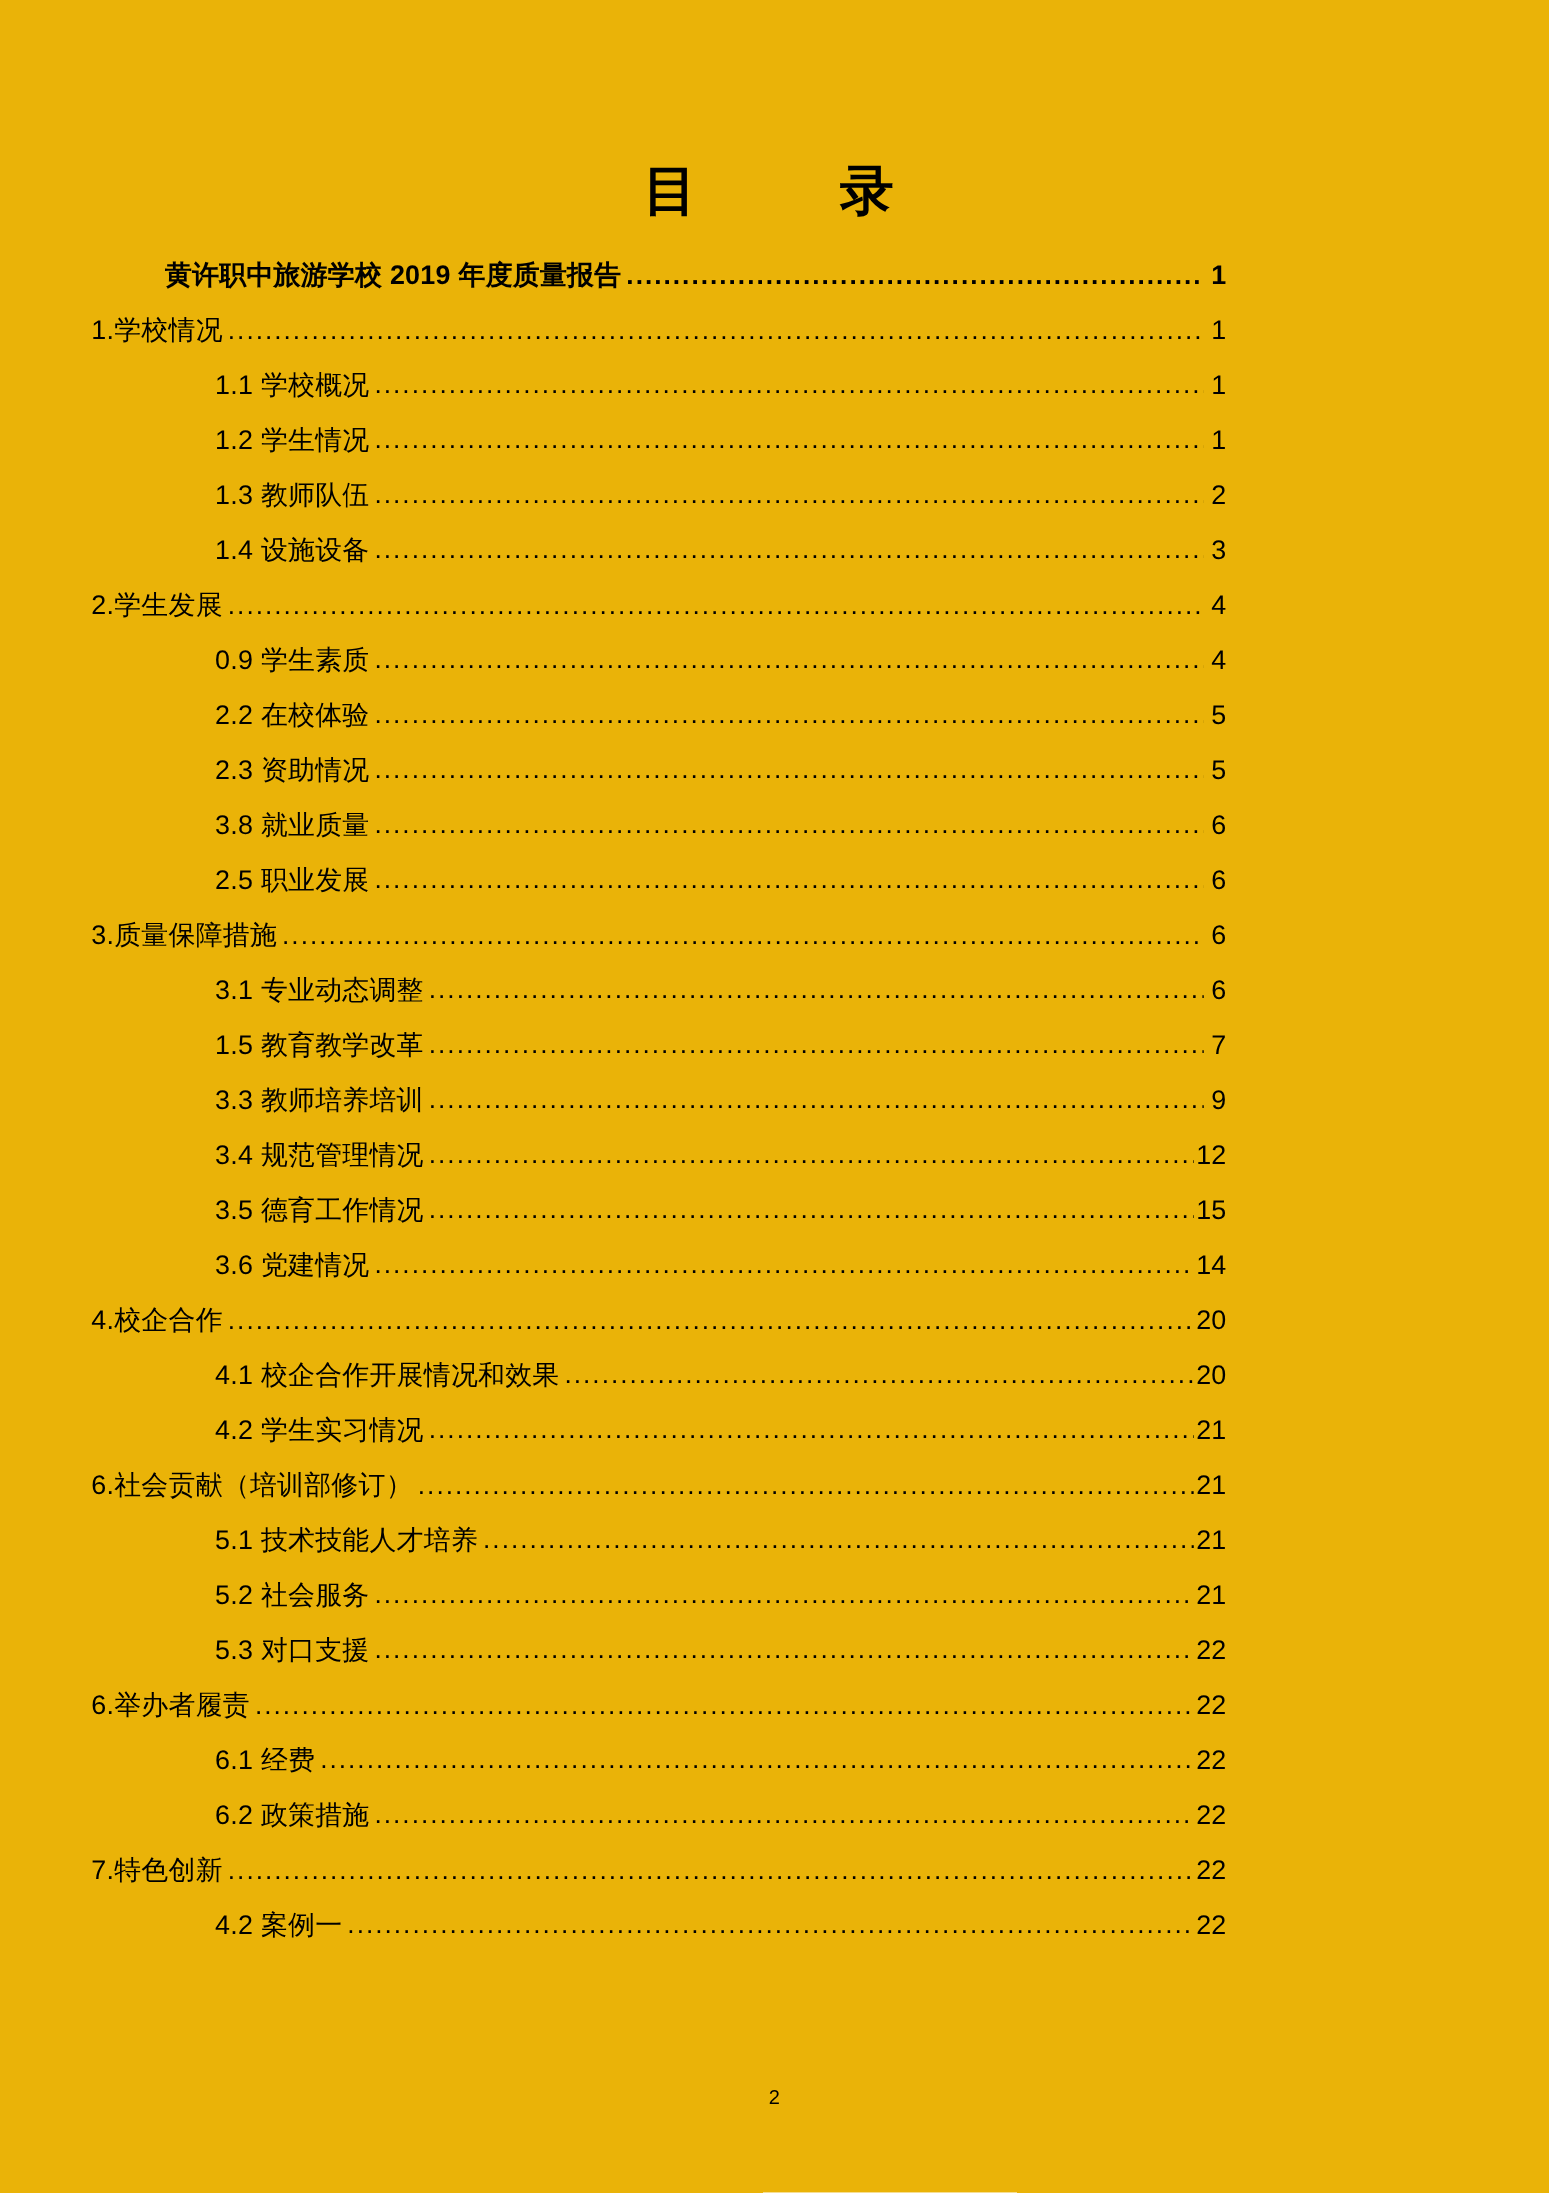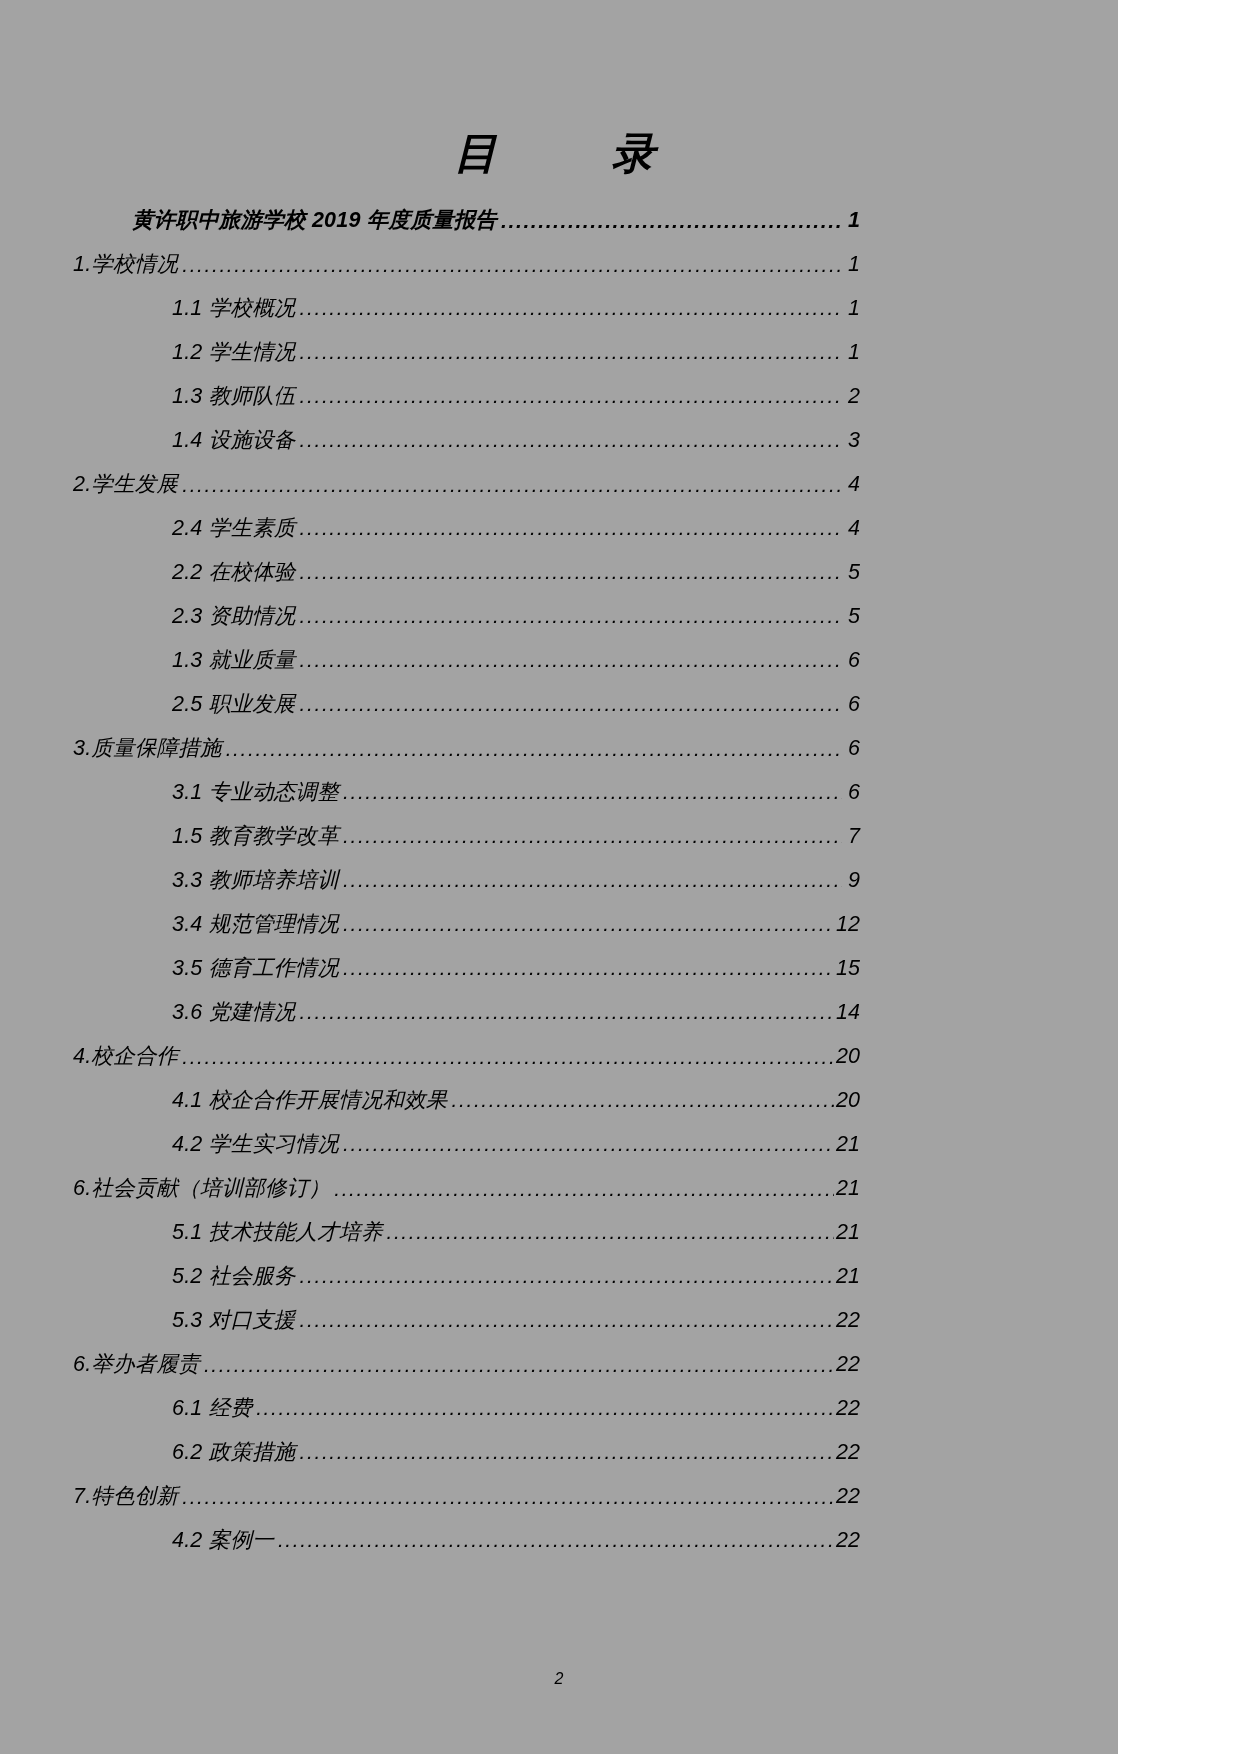--- a/index.html
+++ b/index.html
@@ -6,26 +6,25 @@
     margin: 0;
     padding: 0;
     background: #ffffff;
   }
   body {
     font-family: "Liberation Sans", sans-serif;
     color: #000000;
   }
   .page {
     position: relative;
-    width: 1118px;
+    width: 1239px;
     height: 1754px;
-    background: #a3a3a3;
+    background: #eab308;
     box-sizing: border-box;
     overflow: hidden;
-    font-style: italic;
   }
   .doc-title {
     text-align: center;
     font-size: 43px;
     font-weight: bold;
     letter-spacing: 0.22em;
     margin: 0;
     padding-top: 128px;
     line-height: 1.2;
     font-family: "Liberation Sans", sans-serif;
@@ -121,36 +120,36 @@
         <span class="label">1.4 设施设备</span>
         <span class="leader">...........................................................................................................................................</span>
         <span class="page-no">3</span>
       </li>
       <li class="toc-entry lvl1">
         <span class="label">2.学生发展</span>
         <span class="leader">...........................................................................................................................................</span>
         <span class="page-no">4</span>
       </li>
       <li class="toc-entry lvl2">
-        <span class="label">2.4 学生素质</span>
+        <span class="label">0.9 学生素质</span>
         <span class="leader">...........................................................................................................................................</span>
         <span class="page-no">4</span>
       </li>
       <li class="toc-entry lvl2">
         <span class="label">2.2 在校体验</span>
         <span class="leader">...........................................................................................................................................</span>
         <span class="page-no">5</span>
       </li>
       <li class="toc-entry lvl2">
         <span class="label">2.3 资助情况</span>
         <span class="leader">...........................................................................................................................................</span>
         <span class="page-no">5</span>
       </li>
       <li class="toc-entry lvl2">
-        <span class="label">1.3 就业质量</span>
+        <span class="label">3.8 就业质量</span>
         <span class="leader">...........................................................................................................................................</span>
         <span class="page-no">6</span>
       </li>
       <li class="toc-entry lvl2">
         <span class="label">2.5 职业发展</span>
         <span class="leader">...........................................................................................................................................</span>
         <span class="page-no">6</span>
       </li>
       <li class="toc-entry lvl1">
         <span class="label">3.质量保障措施</span>

